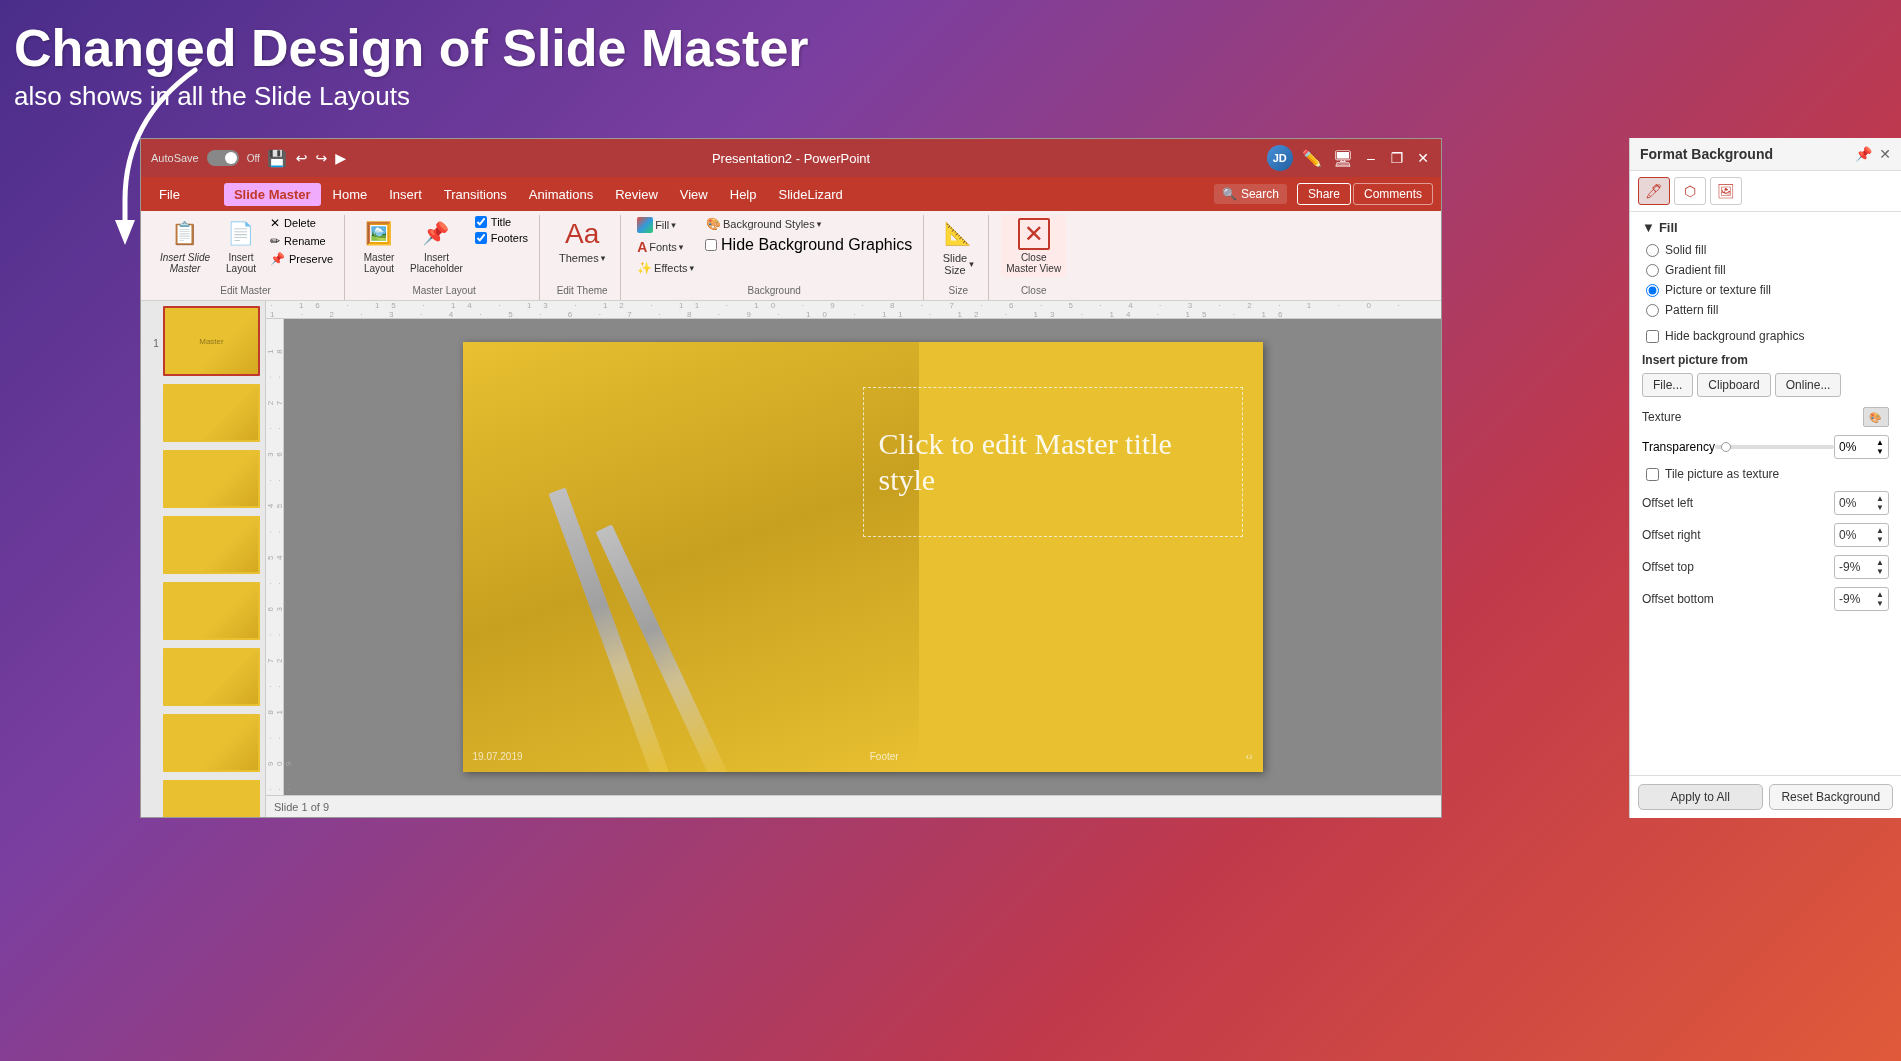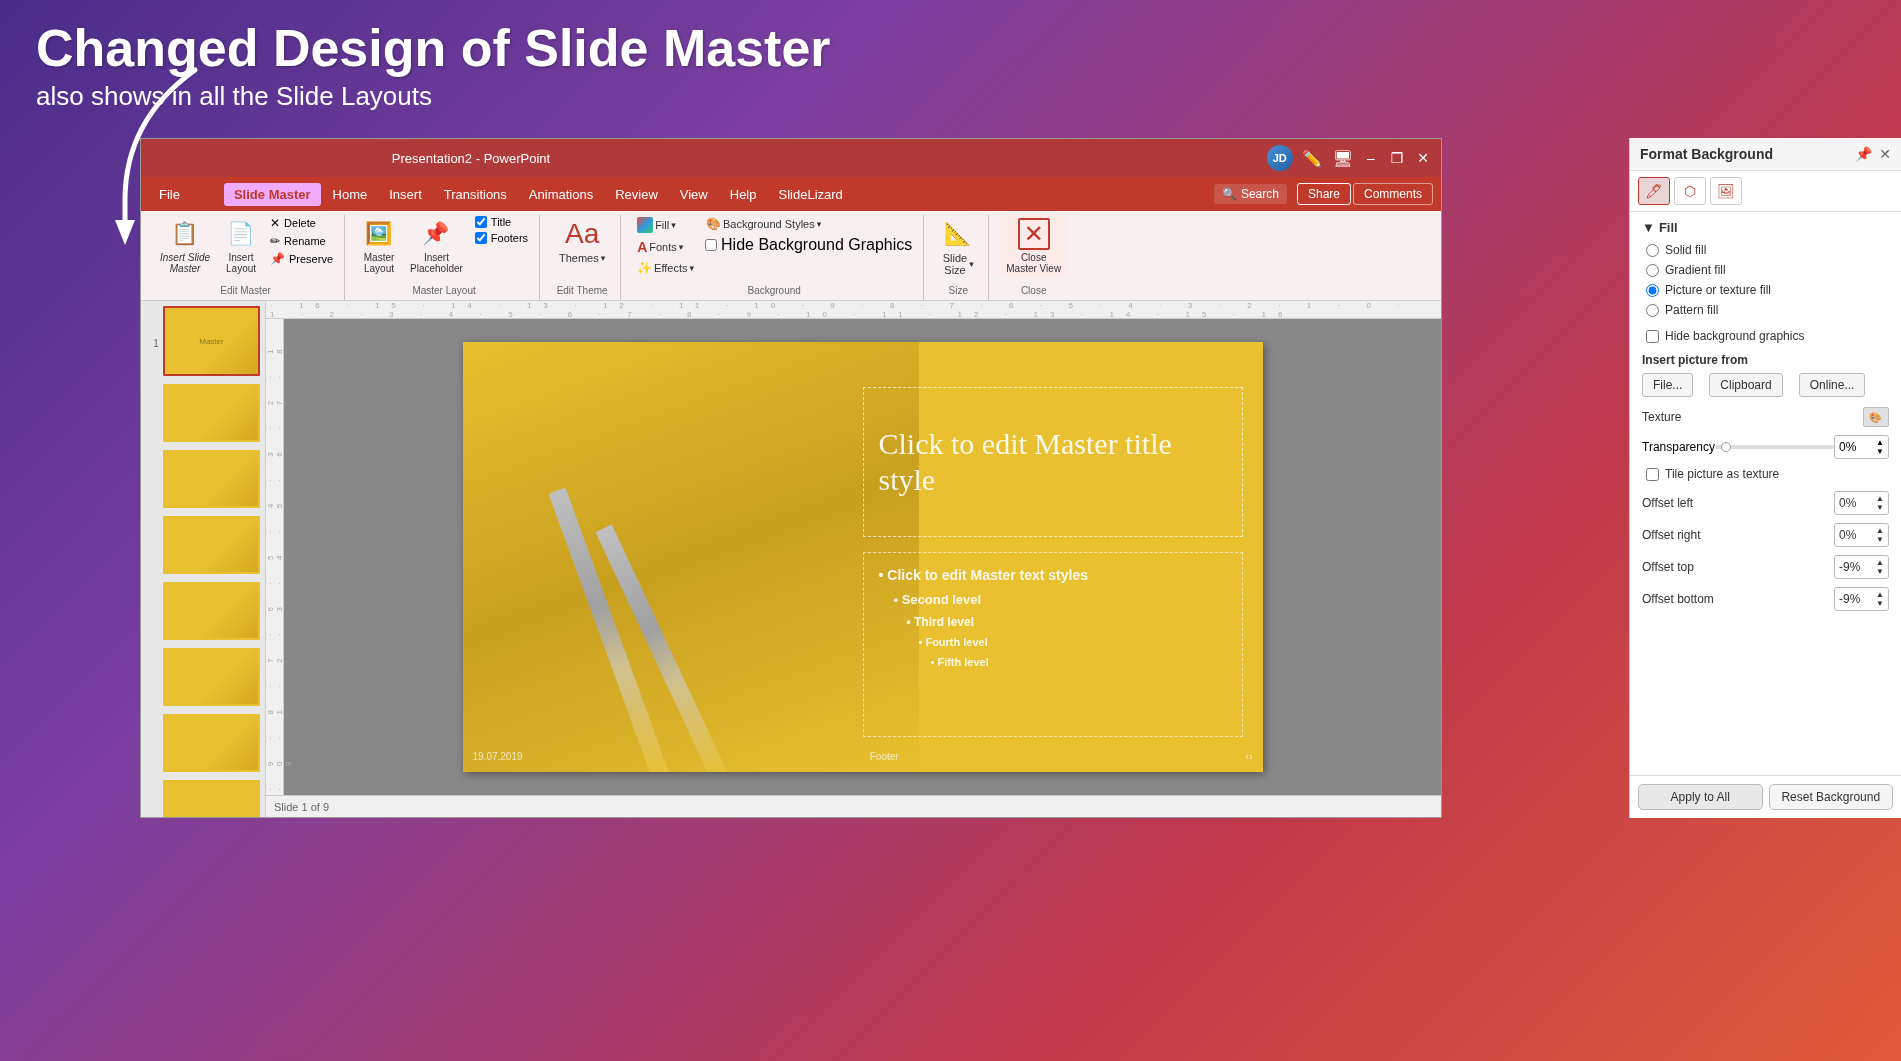--- a/index.html
+++ b/index.html
@@ -11,21 +11,21 @@
       top: 0; left: 0; width: 1901px; height: 1061px;
       background: linear-gradient(135deg, #4a2d8a 0%, #7b3fa0 30%, #c0394b 70%, #e05a3a 100%);
       z-index: 0;
     }
 
     
     .annotation-area {
       position: absolute;
       top: 0; left: 0; width: 1901px; height: 145px;
       z-index: 10;
-      padding: 20px 36px;
+      padding: 20px 14px;
     }
     .annotation-title {
       font-size: 52px;
       font-weight: 900;
       color: #fff;
       line-height: 1.1;
       text-shadow: 1px 1px 3px rgba(0,0,0,0.3);
     }
     .annotation-subtitle {
       font-size: 26px;
@@ -519,21 +519,21 @@
       padding-left: 4px;
     }
     .panel-section-label {
       font-size: 12px;
       color: #333;
       font-weight: 600;
       margin-bottom: 6px;
     }
     .panel-btn-row {
       display: flex;
-      gap: 16px;
+      gap: 4px;
       margin-bottom: 10px;
     }
     .panel-btn {
       background: #f5f5f5;
       border: 1px solid #bbb;
       border-radius: 3px;
       padding: 4px 10px;
       font-size: 12px;
       cursor: pointer;
       color: #333;
@@ -626,20 +626,31 @@
 <div class="arrow-decoration">
   <svg width="120" height="200" viewBox="0 0 120 200">
     <path d="M80,10 Q10,60 10,140 L10,170" stroke="white" stroke-width="5" fill="none" stroke-linecap="round"></path>
     <polygon points="0,160 20,160 10,185" fill="white"></polygon>
   </svg>
 </div>
 
 <div class="ppt-window">
 
   <div class="title-bar">
+    <div class="title-bar-left">
+      <span class="autosave-label">AutoSave</span>
+      <div class="autosave-toggle">
+        <div class="autosave-toggle-dot"></div>
+      </div>
+      <span class="autosave-off">Off</span>
+      <span style="color:#fff;font-size:16px;cursor:pointer;">💾</span>
+      <span style="color:#fff;font-size:14px;cursor:pointer;">↩</span>
+      <span style="color:#fff;font-size:14px;cursor:pointer;">↪</span>
+      <span style="color:#fff;font-size:14px;cursor:pointer;">▶</span>
+    </div>
     <div class="title-bar-center">Presentation2  -  PowerPoint</div>
     <div class="title-bar-right">
       <div class="avatar-circle">JD</div>
       <span style="color:#fff;font-size:16px;cursor:pointer;">✏️</span>
       <span style="color:#fff;font-size:16px;cursor:pointer;">🖥</span>
       <div class="window-btn">–</div>
       <div class="window-btn">❐</div>
       <div class="window-btn">✕</div>
     </div>
   </div>
@@ -864,29 +875,20 @@
               <div class="pencil-svg-area">
                 <div class="pencil-1"></div>
                 <div class="pencil-2"></div>
               </div>
             </div>
 
             <div class="slide-title-box">
               <div class="slide-title-text">Click to edit Master title style</div>
             </div>
 
-            <div class="slide-content-box">
-              <div class="slide-content-text">
-                <div class="level1">• Click to edit Master text styles</div>
-                <div class="level2">• Second level</div>
-                <div class="level3">• Third level</div>
-                <div class="level4">• Fourth level</div>
-                <div class="level5">• Fifth level</div>
-              </div>
-            </div>
 
             <div class="slide-footer-bar">
               <span>19.07.2019</span>
               <span>Footer</span>
               <span>‹›</span>
             </div>
           </div>
         </div>
       </div>
 

